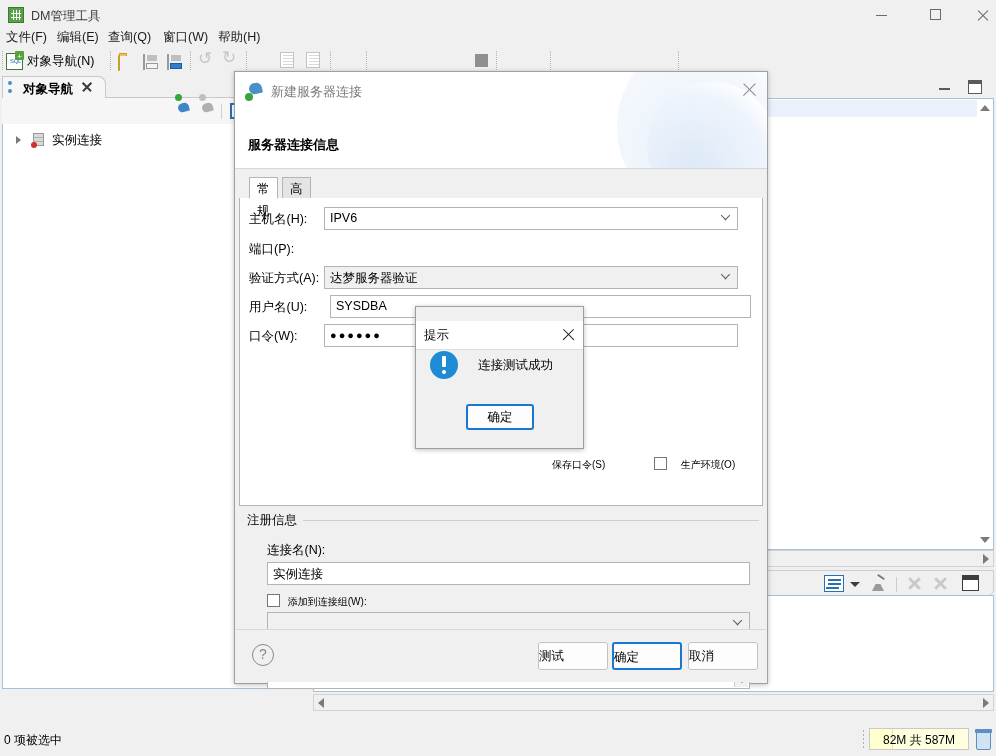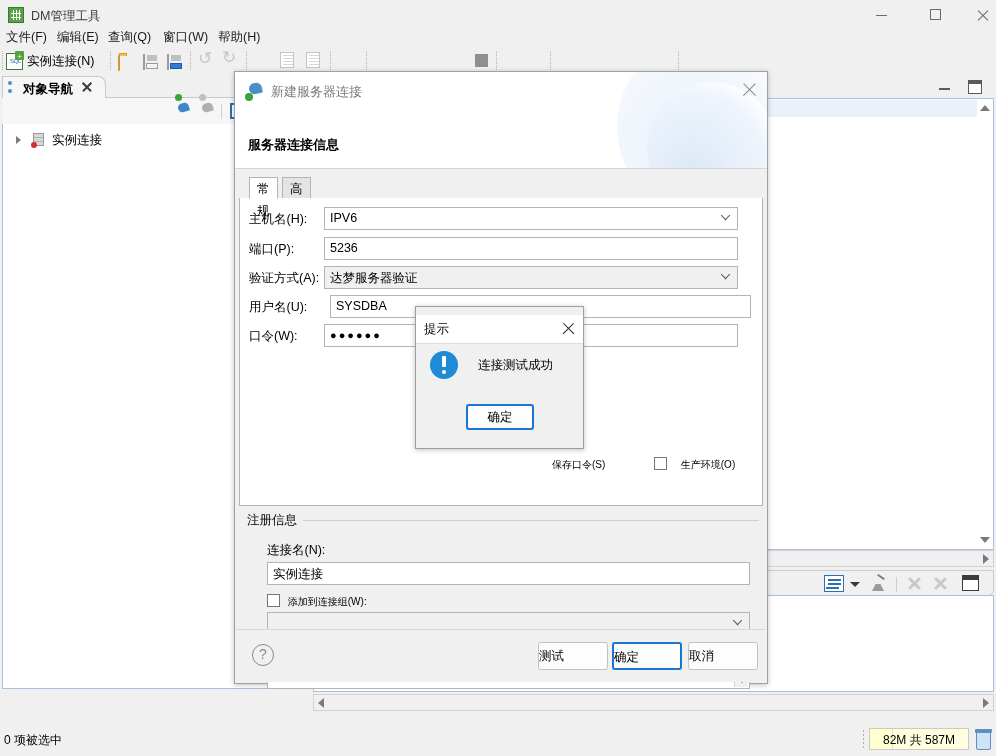--- a/index.html
+++ b/index.html
@@ -227,21 +227,21 @@
   .dlg-footer{position:absolute;left:1px;bottom:1px;width:530px;height:52px;background:#f0f0f0;border-top:1px solid #d8d8d8;}
   .helpb{position:absolute;left:16px;top:14px;width:22px;height:22px;border:1.6px solid #8a8a8a;border-radius:50%;
      box-sizing:border-box;color:#8a8a8a;font-size:14px;text-align:center;line-height:19px;}
   .btn{position:absolute;height:28px;background:#fdfdfd;border:1px solid #c2c2c2;border-radius:3px;
      box-sizing:border-box;font-size:12.5px;color:#000;line-height:26px;}
   .btn.primary{border:2px solid #1a76d2;}
 
   
   .msgbox{position:absolute;left:415px;top:306px;width:169px;height:143px;background:#f0f0f0;
      border:1px solid #9e9e9e;box-shadow:0 1px 5px rgba(0,0,0,.25);box-sizing:border-box;}
-  .msg-title{position:absolute;left:0;top:8px;width:167px;height:28px;background:#fff;border-bottom:1px solid #dedede;}
+  .msg-title{position:absolute;left:0;top:14px;width:167px;height:28px;background:#fff;border-bottom:1px solid #dedede;}
   .msg-title .t{position:absolute;left:8px;top:6px;font-size:12.5px;color:#000;}
   .msg-x{position:absolute;right:8px;top:7px;width:14px;height:14px;}
   .msg-x:before,.msg-x:after{content:"";position:absolute;left:0;top:6px;width:15px;height:1.4px;background:#1a1a1a;}
   .msg-x:before{transform:rotate(45deg);} .msg-x:after{transform:rotate(-45deg);}
   .msg-ico{position:absolute;left:14px;top:44px;width:28px;height:28px;border-radius:50%;background:#1e8bd4;}
   .msg-ico:before{content:"";position:absolute;left:12px;top:5px;width:4px;height:11px;background:#fff;border-radius:1px;}
   .msg-ico:after{content:"";position:absolute;left:12px;top:19px;width:4px;height:4px;background:#fff;border-radius:50%;}
   .msg-text{position:absolute;left:62px;top:50px;font-size:12.5px;color:#000;}
   .msg-ok{position:absolute;left:50px;top:97px;width:68px;height:26px;background:#fdfdfd;border:2px solid #1a76d2;
      border-radius:3px;box-sizing:border-box;font-size:12.5px;text-align:center;line-height:22px;color:#000;}
@@ -272,21 +272,21 @@
     <div class="mi" style="left:160px">窗口(W)</div>
     <div class="mi" style="left:215px">帮助(H)</div>
   </div>
 
   <div class="toolbar">
     <div class="sep" style="left:2px"></div>
     <div class="tb newq">
       <span class="sqlicon">
           <em>+</em>
         </span>
-      <span>实例连接(N)</span>
+      <span>对象导航(N)</span>
     </div>
     <div class="sep" style="left:110px"></div>
     <div class="ic" style="left:118px"><span class="folder"></span></div>
     <div class="ic" style="left:143px"><span class="floppy"></span></div>
     <div class="ic" style="left:167px"><span class="floppy blue"></span></div>
     <div class="sep" style="left:190px"></div>
     <div class="ic arrowu" style="left:198px"></div>
     <div class="ic arrowr" style="left:222px"></div>
     <div class="sep" style="left:246px"></div>
     <div class="ic scis" style="left:254px"></div>
@@ -399,23 +399,20 @@
 
     <div class="panel">
 
       <div class="flbl" style="left:9px;top:13px">主机名(H):</div>
       <div class="fld" style="left:84px;top:9px;width:414px">
         <span>IPV6</span>
         <span class="chev"></span>
       </div>
 
       <div class="flbl" style="left:9px;top:43px">端口(P):</div>
-      <div class="fld" style="left:84px;top:39px;width:414px">
-        <span>5236</span>
-      </div>
 
       <div class="flbl" style="left:9px;top:72px">验证方式(A):</div>
       <div class="fld ro" style="left:84px;top:68px;width:414px">
         <span>达梦服务器验证</span>
         <span class="chev"></span>
       </div>
 
       <div class="flbl" style="left:9px;top:101px">用户名(U):</div>
       <div class="fld" style="left:90px;top:97px;width:421px">
         <span>SYSDBA</span>

